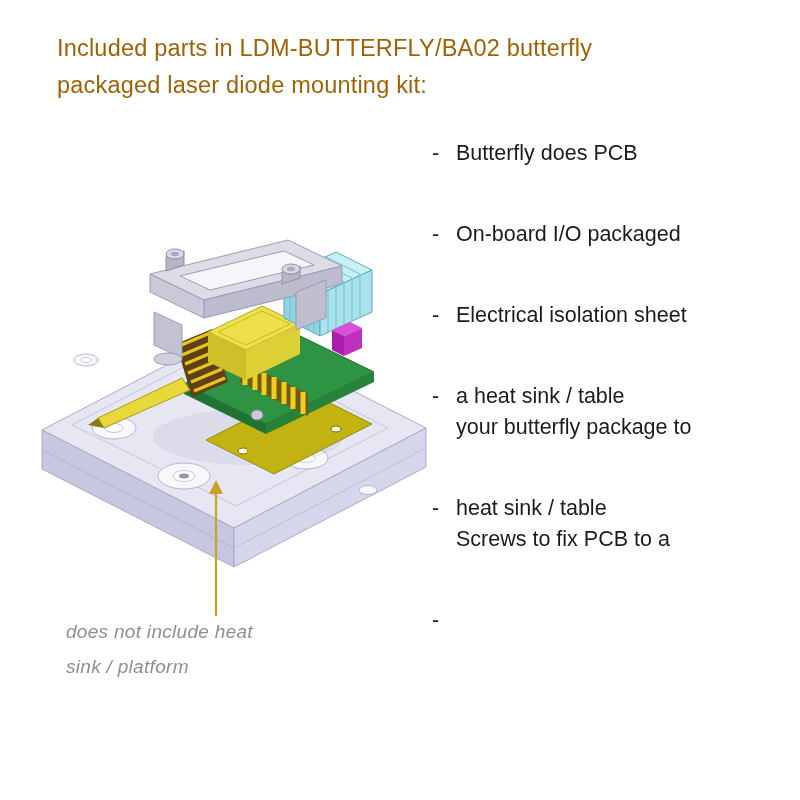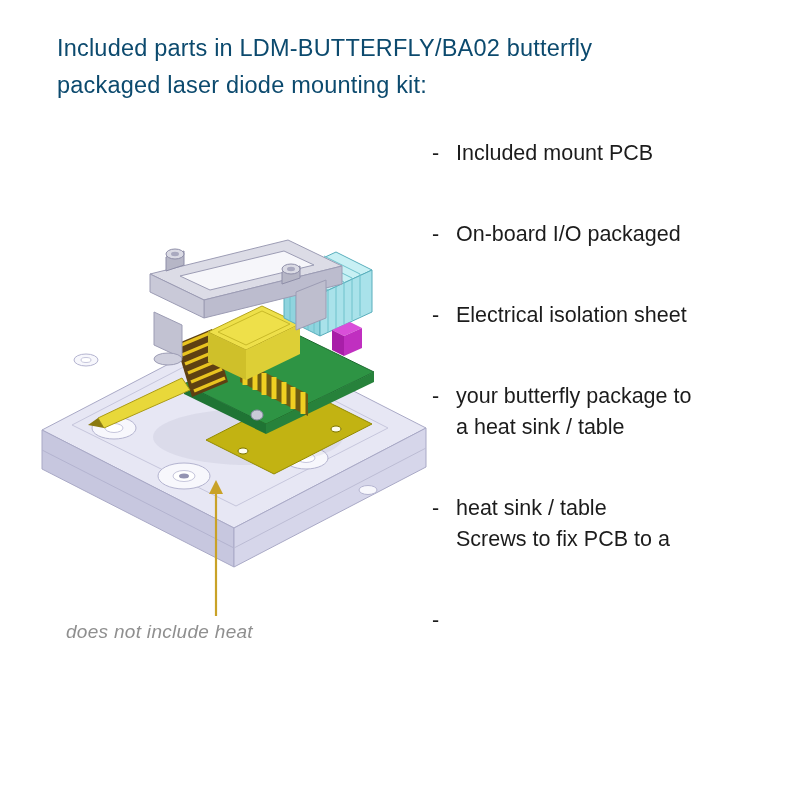--- a/index.html
+++ b/index.html
@@ -12,21 +12,21 @@
   }
   .page { position: absolute; inset: 0; }
 
   .title {
     position: absolute;
     left: 57px;
     top: 30px;
     width: 680px;
     font-size: 23.5px;
     font-weight: normal;
-    color: #0c4a6e;
+    color: #a16207;
     line-height: 37px;
     letter-spacing: 0.2px;
   }
   .title .t-line { display: block; }
 
   .illustration {
     position: absolute;
     left: 38px;
     top: 232px;
     width: 392px;
@@ -212,50 +212,51 @@
     </svg>
   </div>
 
   <svg class="callout" viewBox="0 0 24 136">
     <polygon points="12,0 5,14 19,14" fill="#c9a227"></polygon>
     <line x1="12" y1="12" x2="12" y2="136" stroke-width="2.2" stroke="#c9a227"></line>
   </svg>
 
   <div class="caption">
     <span class="c-line">does not include heat</span>
+    <span class="c-line">sink / platform</span>
   </div>
 
   <div class="parts-list">
 
     <div class="list-item">
       <span class="dash">-</span>
       <span class="item-text">
-        <span class="line">Included mount PCB</span>
+        <span class="line">Butterfly does PCB</span>
       </span>
     </div>
 
     <div class="list-item">
       <span class="dash">-</span>
       <span class="item-text">
         <span class="line">On-board I/O packaged</span>
       </span>
     </div>
 
     <div class="list-item">
       <span class="dash">-</span>
       <span class="item-text">
         <span class="line">Electrical isolation sheet</span>
       </span>
     </div>
 
     <div class="list-item">
       <span class="dash">-</span>
       <span class="item-text">
+        <span class="line">a heat sink / table</span>
         <span class="line">your butterfly package to</span>
-        <span class="line">a heat sink / table</span>
       </span>
     </div>
 
     <div class="list-item">
       <span class="dash">-</span>
       <span class="item-text">
         <span class="line">heat sink / table</span>
         <span class="line">Screws to fix PCB to a</span>
       </span>
     </div>

